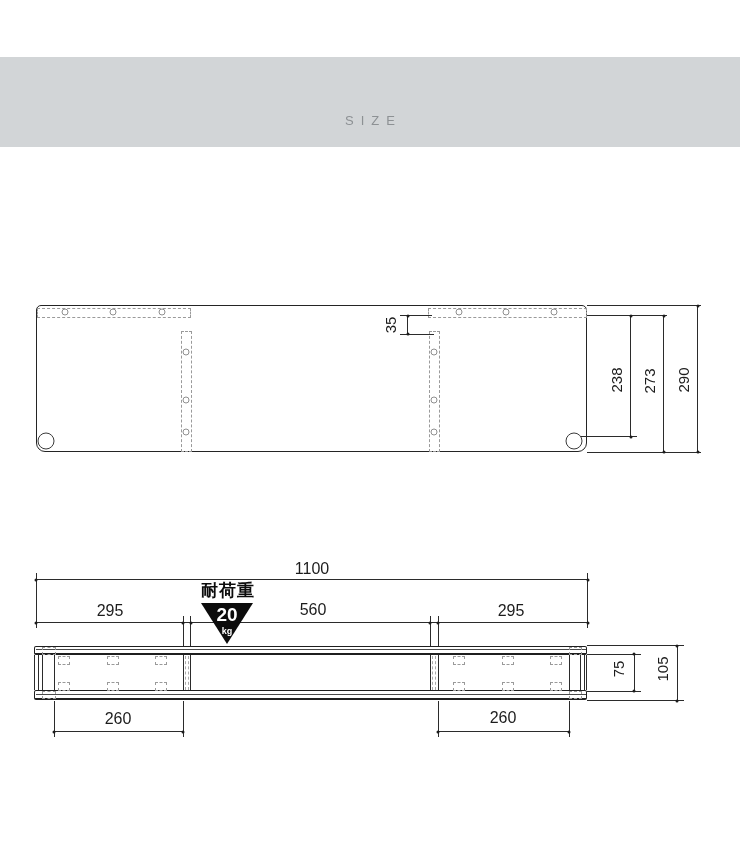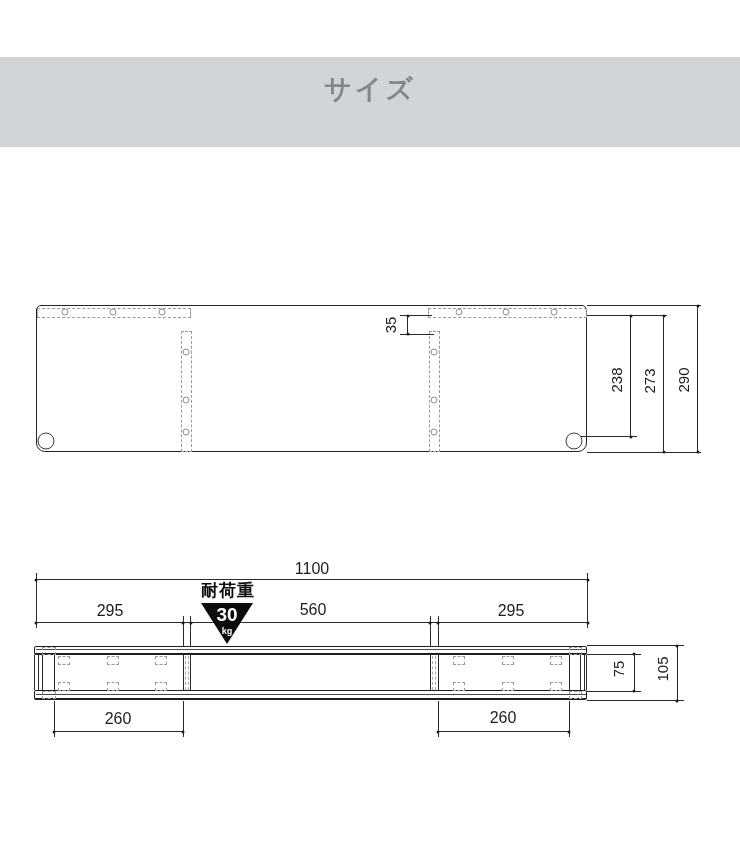--- a/index.html
+++ b/index.html
@@ -41,21 +41,21 @@
        font-size:19px;font-weight:bold;color:#ffffff;z-index:5;}
   #badge-unit{position:absolute;left:227px;top:631px;transform:translate(-50%,-50%);
        font-size:9px;font-weight:bold;color:#ffffff;z-index:5;}
 </style>
 </head>
 <body>
 
 <div id="page">
 
   <div id="banner">
-    <div class="jp">サイズ</div>
+    <div class="en">SIZE</div>
   </div>
 
   <div>
     <div id="tv-board"></div>
 
     <div class="dash-box" style="left:37px;top:307.5px;width:152px;height:8px;"></div>
     <div class="dash-box" style="left:428px;top:307.5px;width:157px;height:8px;"></div>
     <div class="dash-box" style="left:180.5px;top:331px;width:9px;height:119px;"></div>
     <div class="dash-box" style="left:428.5px;top:331px;width:9px;height:119px;"></div>
 
@@ -106,21 +106,21 @@
     <div class="dot" style="left:190.5px;top:622.5px;"></div>
     <div class="dot" style="left:430px;top:622.5px;"></div>
     <div class="dot" style="left:438px;top:622.5px;"></div>
     <div class="dot" style="left:587.8px;top:622.5px;"></div>
     <div class="dim" style="left:110px;top:611px;">295</div>
     <div class="dim" style="left:313px;top:610px;">560</div>
     <div class="dim" style="left:511px;top:611px;">295</div>
 
     <div id="badge-label">耐荷重</div>
     <div id="badge-tri"></div>
-    <div id="badge-val">30</div>
+    <div id="badge-val">20</div>
     <div id="badge-unit">kg</div>
 
     <div class="board" style="left:34px;top:645.8px;width:553.3px;height:9px;border-bottom-width:2px;"></div>
     <div class="hl" style="left:35.5px;top:648.7px;width:550.5px;background:#4a4a4a;"></div>
     <div class="board" style="left:34px;top:690px;width:553.3px;height:10px;border-bottom-width:2.5px;"></div>
     <div class="hl" style="left:35.5px;top:694px;width:550.5px;background:#4a4a4a;"></div>
 
     <div class="vl" style="left:34px;top:654.8px;height:35.2px;width:1.3px;"></div>
     <div class="vl" style="left:37.5px;top:654.8px;height:35.2px;"></div>
     <div class="vl" style="left:42px;top:654.8px;height:35.2px;width:1.2px;"></div>

